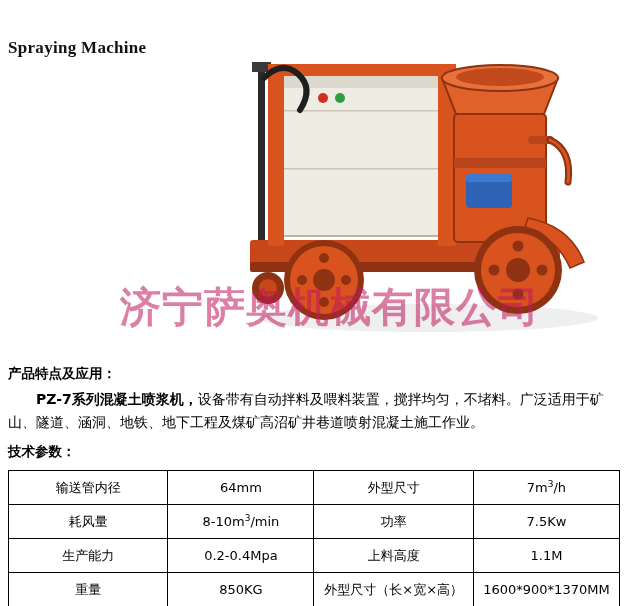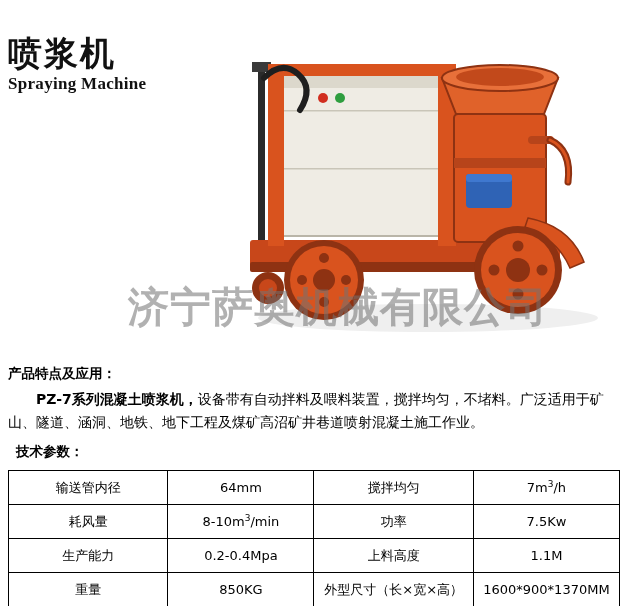--- a/index.html
+++ b/index.html
@@ -57,43 +57,43 @@
   
   .mach {
     position: absolute;
     left: 0; top: 0;
     width: 400px; height: 330px;
   }
 
   
   .watermark {
     position: absolute;
-    left: 68px;
+    left: 60px;
     top: 280px;
     width: 540px;
     text-align: center;
     font-size: 41px;
     font-weight: bold;
-    color: #737373;
+    color: #be185d;
     opacity: 0.55;
     letter-spacing: 1px;
     font-family: Liberation Mono, monospace;
     pointer-events: none;
   }
 
   
   .sec-head {
     position: absolute;
     font-size: 13.5px;
     font-weight: bold;
     color: #000;
     font-family: "DejaVu Sans", sans-serif;
   }
   #features-head { left: 8px; top: 365px; }
-  #params-head   { left: 16px; top: 443px; }
+  #params-head   { left: 8px; top: 443px; }
 
   .para {
     position: absolute;
     left: 8px;
     top: 388px;
     width: 614px;
     font-size: 14px;
     line-height: 1.65;
     color: #000;
     text-indent: 28px;
@@ -122,21 +122,20 @@
   table.spec td.label { width: 24%; }
   table.spec td.value { width: 22%; }
   sup { font-size: 9px; vertical-align: super; }
 </style>
 </head>
 <body>
 
 <div class="page">
 
   <div class="title-block">
-    <div class="title-cn">喷浆机</div>
     <div class="title-en">Spraying Machine</div>
   </div>
 
   <div class="photo">
     <svg class="mach" viewBox="0 0 400 330" xmlns="http://www.w3.org/2000/svg">
 
       <ellipse cx="200" cy="300" rx="170" ry="14" fill="#efefef"></ellipse>
 
       <rect x="30" y="48" width="7" height="195" fill="#2b2b2b"></rect>
       <rect x="24" y="44" width="19" height="10" fill="#3a3a3a"></rect>
@@ -208,21 +207,21 @@
     <b>PZ-7系列混凝土喷浆机，</b><span>设备带有自动拌料及喂料装置，搅拌均匀，不堵料。广泛适用于矿山、隧道、涵洞、地铁、地下工程及煤矿高沼矿井巷道喷射混凝土施工作业。</span>
   </div>
 
   <div class="sec-head" id="params-head">技术参数：</div>
 
   <table class="spec">
     <tbody>
       <tr>
         <td class="label">输送管内径</td>
         <td class="value">64mm</td>
-        <td class="label">搅拌均匀</td>
+        <td class="label">外型尺寸</td>
         <td class="value">7m<sup>3</sup>/h</td>
       </tr>
       <tr>
         <td class="label">耗风量</td>
         <td class="value">8-10m<sup>3</sup>/min</td>
         <td class="label">功率</td>
         <td class="value">7.5Kw</td>
       </tr>
       <tr>
         <td class="label">生产能力</td>

